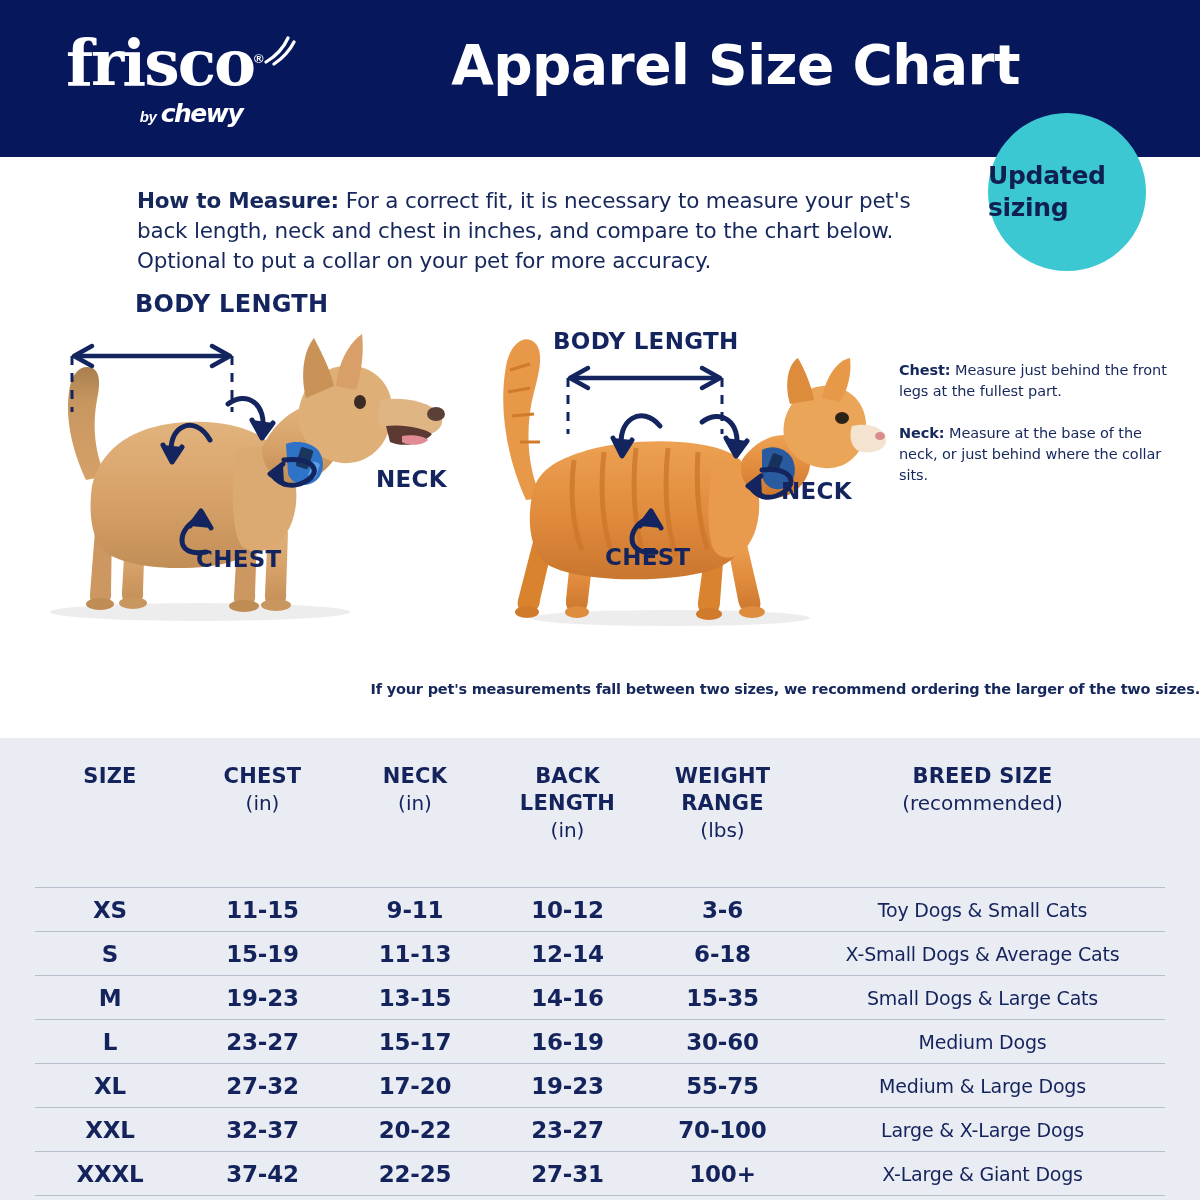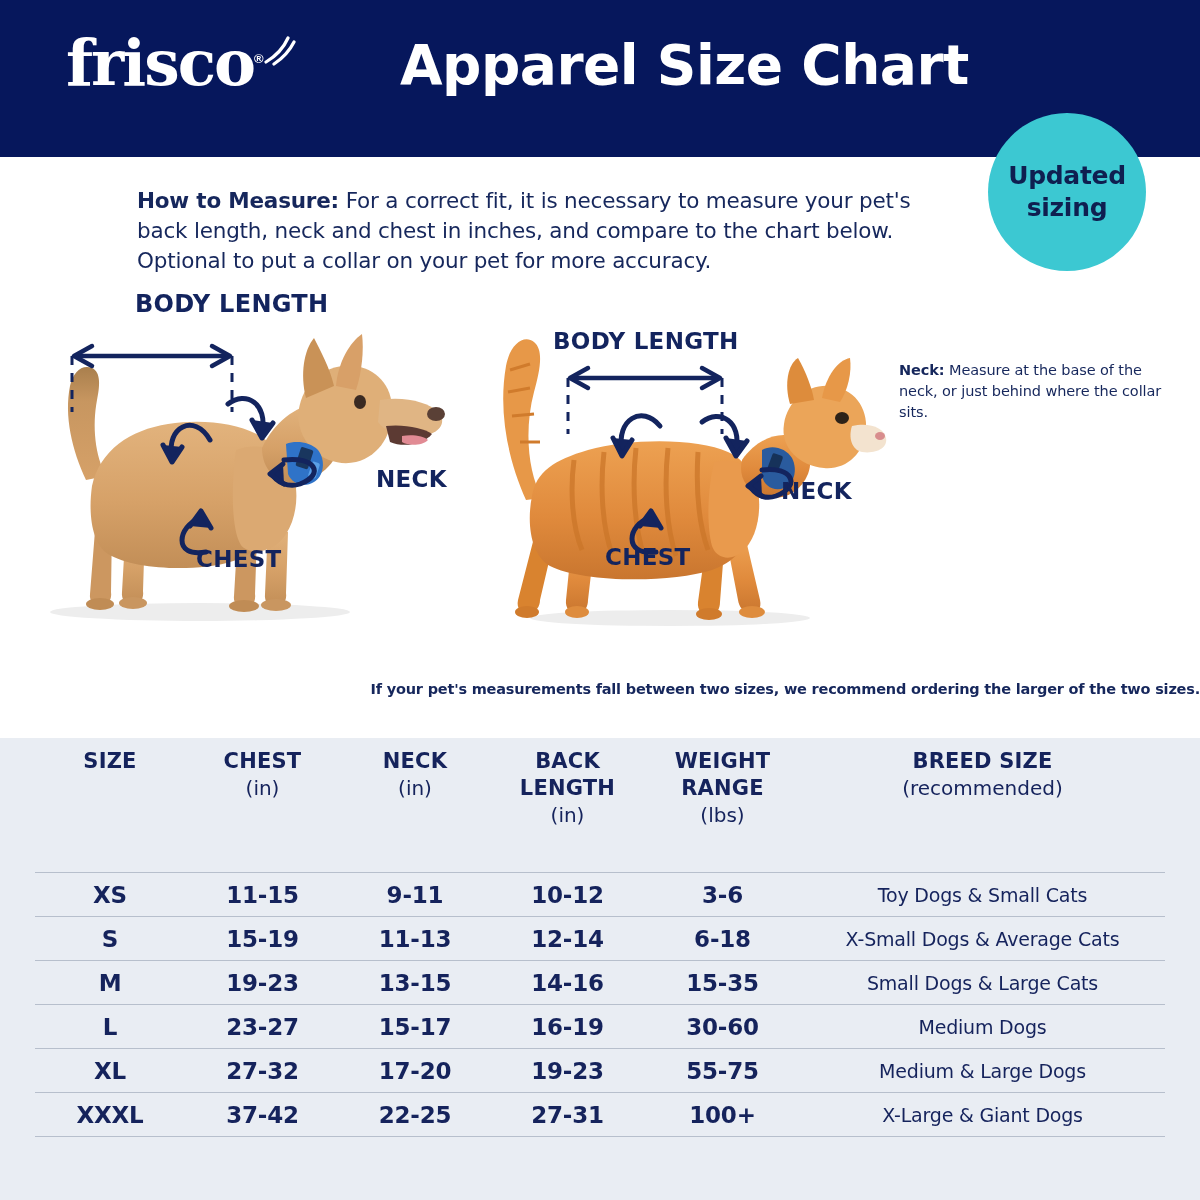--- a/index.html
+++ b/index.html
@@ -69,38 +69,37 @@
     font-size: 25px;
     font-weight: bold;
     font-style: italic;
     color: #ffffff;
     letter-spacing: -1.5px;
   }
   .header-title {
     position: absolute;
     left: 400px; top: 33px;
     width: 620px;
-    text-align: left;
+    text-align: right;
     font-family: "DejaVu Sans", sans-serif;
     font-weight: bold;
     font-size: 55px;
     color: #ffffff;
     letter-spacing: -0.5px;
   }
 
   
   .badge {
     position: absolute;
     left: 988px; top: 113px;
     width: 158px; height: 158px;
     border-radius: 50%;
     background: #3cc8d2;
     display: flex;
     flex-direction: column;
-    align-items: center;
     justify-content: center;
     z-index: 5;
   }
   .badge span {
     font-family: "DejaVu Sans", sans-serif;
     font-weight: bold;
     font-size: 25px;
     color: #0f1f50;
     line-height: 32px;
     letter-spacing: -0.3px;
@@ -186,21 +185,21 @@
   .col-size   { width: 150px; }
   .col-chest  { width: 155px; }
   .col-neck   { width: 150px; }
   .col-back   { width: 155px; }
   .col-weight { width: 155px; }
   .col-breed  { width: 365px; }
 
   table.sizes thead th {
     height: 124px;
     vertical-align: top;
-    padding-top: 10px;
+    padding-top: 25px;
   }
   .th-main {
     display: block;
     font-family: "DejaVu Sans", sans-serif;
     font-weight: bold;
     font-size: 21px;
     line-height: 27px;
     letter-spacing: 0.2px;
   }
   .th-unit {
@@ -236,20 +235,24 @@
 <body>
 
 <div class="header">
   <div class="logo-block">
     <span class="logo-word">
       <span>frisco</span><span class="logo-reg">®</span>
       <svg class="logo-swoosh" viewBox="0 0 34 30">
         <path d="M4 26 C14 20 22 11 26 2" stroke="#ffffff" stroke-width="3.2" fill="none" stroke-linecap="round"></path>
         <path d="M12 28 C21 22 28 14 32 6" stroke="#ffffff" stroke-width="3.2" fill="none" stroke-linecap="round"></path>
       </svg>
+    </span>
+    <span class="logo-sub">
+      <span class="logo-by">by</span>
+      <span class="logo-chewy">chewy</span>
     </span>
   </div>
   <div class="header-title">Apparel Size Chart</div>
 </div>
 
 <div class="badge">
   <span>Updated</span>
   <span>sizing</span>
 </div>
 
@@ -431,20 +434,23 @@
       <path d="M170 226 L181 211 L191 228" stroke-width="5" stroke-linecap="round" stroke-linejoin="round" fill="#13245e"></path>
     </g>
   </svg>
 
   <div class="meas-label" style="left:553px; top:38px; font-size:23px;">BODY LENGTH</div>
   <div class="meas-label" style="left:781px; top:188px; font-size:23px;">NECK</div>
   <div class="meas-label" style="left:605px; top:254px; font-size:23px;">CHEST</div>
 </div>
 
 <div class="sidenotes">
+  <div class="sidenote">
+    <b>Chest:</b><span> Measure just behind the front legs at the fullest part.</span>
+  </div>
   <div class="sidenote">
     <b>Neck:</b><span> Measure at the base of the neck, or just behind where the collar sits.</span>
   </div>
 </div>
 
 <div class="footnote">If your pet's measurements fall between two sizes, we recommend ordering the larger of the two sizes.</div>
 
 <div class="table-wrap">
   <table class="sizes">
     <colgroup>
@@ -518,20 +524,28 @@
       </tr>
       <tr>
         <td class="cell-strong">XL</td>
         <td class="cell-strong">27-32</td>
         <td class="cell-strong">17-20</td>
         <td class="cell-strong">19-23</td>
         <td class="cell-strong">55-75</td>
         <td class="cell-breed">Medium &amp; Large Dogs</td>
       </tr>
       <tr>
+        <td class="cell-strong">XXL</td>
+        <td class="cell-strong">32-37</td>
+        <td class="cell-strong">20-22</td>
+        <td class="cell-strong">23-27</td>
+        <td class="cell-strong">70-100</td>
+        <td class="cell-breed">Large &amp; X-Large Dogs</td>
+      </tr>
+      <tr>
         <td class="cell-strong">XXXL</td>
         <td class="cell-strong">37-42</td>
         <td class="cell-strong">22-25</td>
         <td class="cell-strong">27-31</td>
         <td class="cell-strong">100+</td>
         <td class="cell-breed">X-Large &amp; Giant Dogs</td>
       </tr>
     </tbody>
   </table>
 </div>

